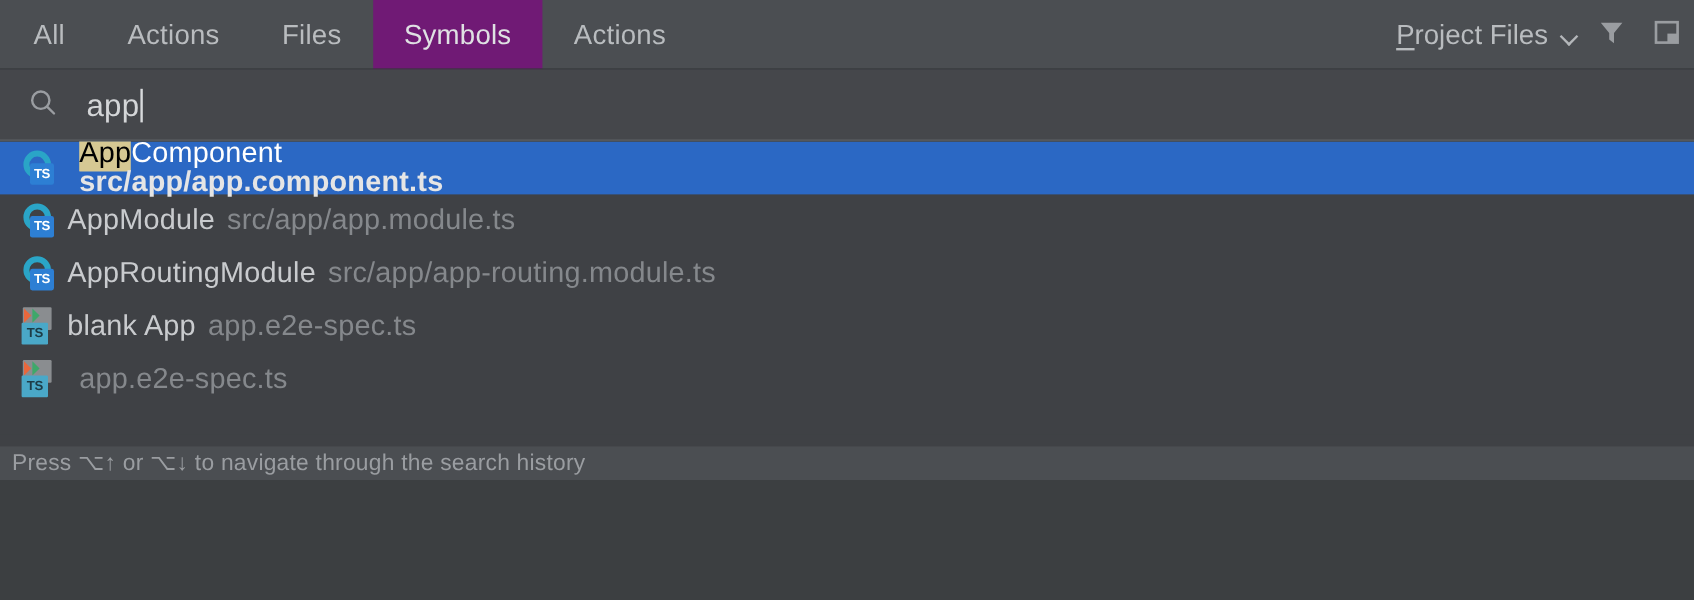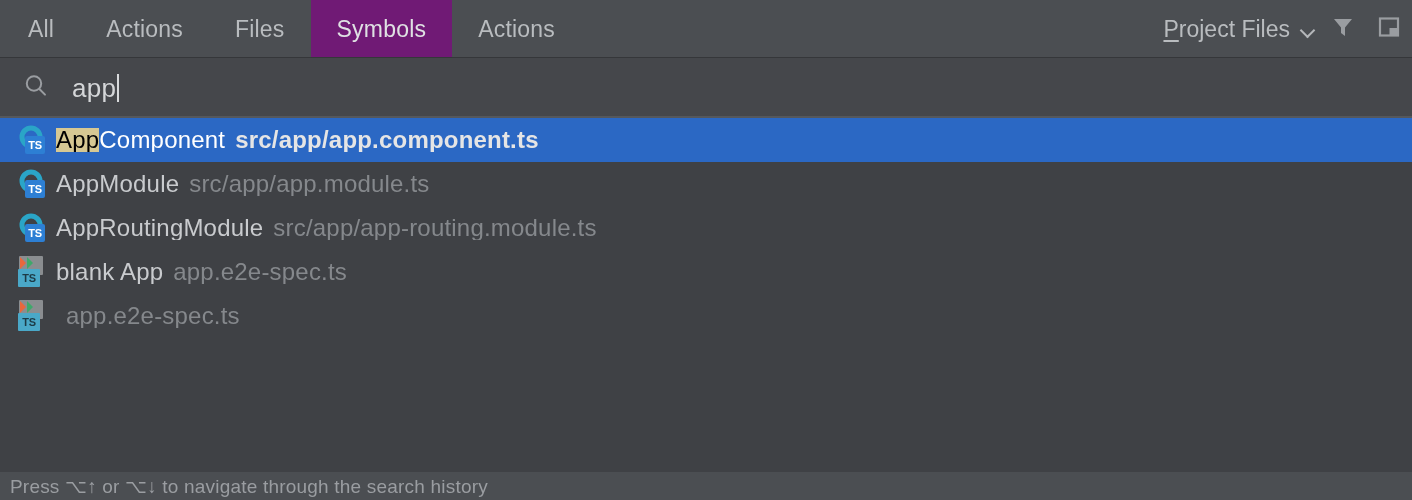--- a/index.html
+++ b/index.html
@@ -7,21 +7,21 @@
     padding: 0;
     background: #3c3f41;
   }
   body {
     font-family: "Liberation Sans", "DejaVu Sans", sans-serif;
     -webkit-font-smoothing: antialiased;
   }
   #app {
     position: relative;
     width: 1412px;
-    height: 500px;
+    height: 400px;
     overflow: hidden;
     background: #3f4145;
     display: flex;
     flex-direction: column;
   }
 
   
   .header {
     position: relative;
     height: 58px;
@@ -178,21 +178,21 @@
   }
   .row-text {
     font-size: 24px;
     color: #c9cbce;
     letter-spacing: 0.2px;
     display: flex;
     align-items: baseline;
     line-height: 1;
     overflow: hidden;
   }
-  .row.selected .row-text { color: #ffffff; }
+  .row.selected .row-text { color: #ffffff; flex-direction: column; }
   .row-name { }
   .row-path {
     color: #85888c;
     margin-left: 10px;
   }
   .row.selected .row-path { color: #e5e5e5; margin-left: 10px; font-weight: bold; }
   .hl {
     background: #d6c893;
     color: #000000;
     padding: 1px 0 2px 0;

